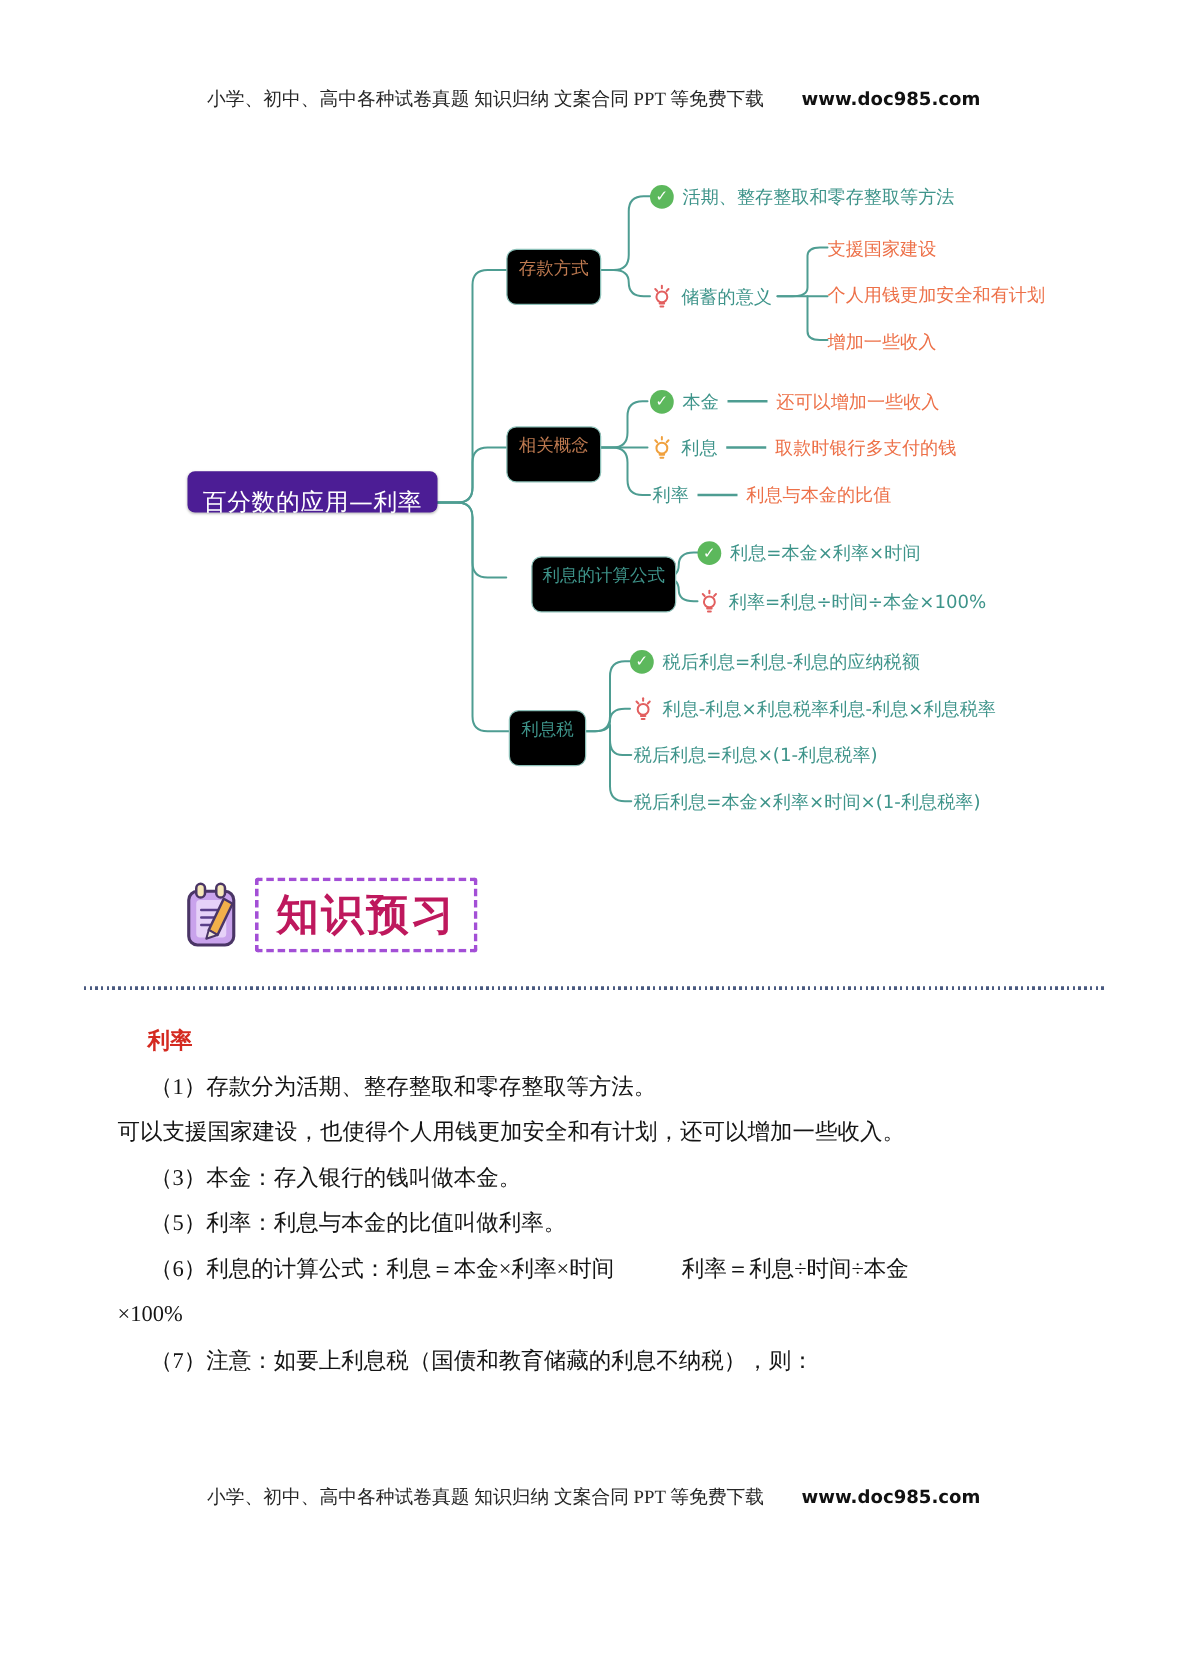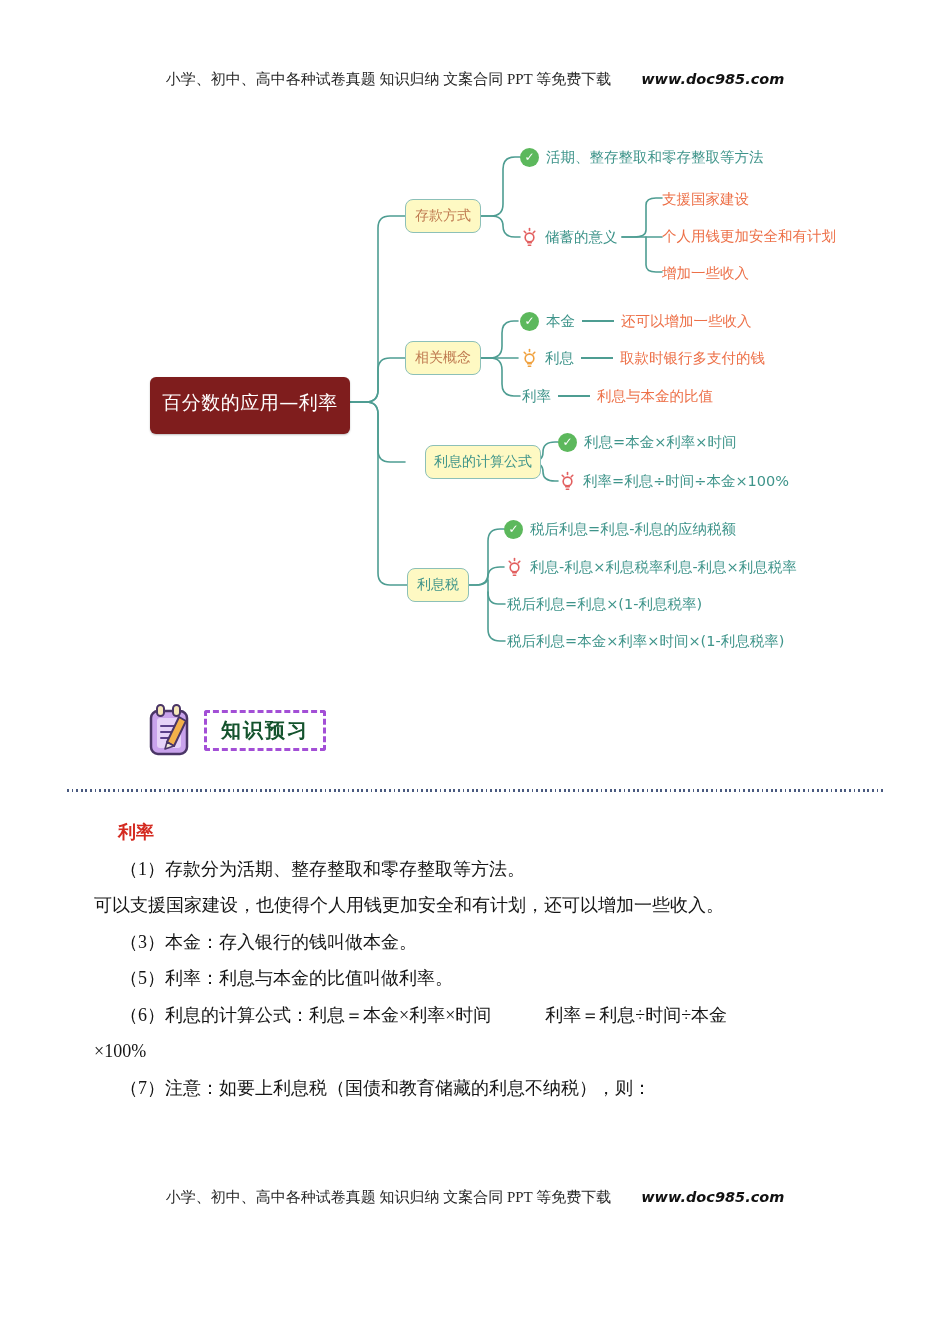--- a/index.html
+++ b/index.html
@@ -2,45 +2,45 @@
 <html><head>
 <meta charset="utf-8">
 <style>
   html,body{margin:0;padding:0;background:#ffffff;}
   .page{position:relative;width:950px;height:1344px;background:#ffffff;overflow:hidden;
         font-family:"DejaVu Sans",sans-serif;}
 
   
   .pg-line{position:absolute;left:0;width:100%;text-align:center;font-size:15px;color:#262626;
            font-family:"Liberation Serif",serif;white-space:nowrap;}
-  .pg-line .url{font-family:"DejaVu Sans",sans-serif;font-weight:700;margin-left:30px;font-size:14.5px;color:#111;font-style:italic;}
+  .pg-line .url{font-family:"DejaVu Sans",sans-serif;font-weight:700;margin-left:30px;font-size:14.5px;color:#111;}
 
   
   .mindmap{position:absolute;left:0;top:0;width:950px;height:700px;}
   .mm-lines{position:absolute;left:0;top:0;}
-  .mm-root{position:absolute;left:150px;top:377px;width:200px;height:57px;background:#7f1d1d;
+  .mm-root{position:absolute;left:150px;top:377px;width:200px;height:33px;background:#4c1d95;
            border-radius:6px;color:#ffffff;font-size:19px;font-weight:500;text-align:center;
            line-height:50px;letter-spacing:.5px;box-shadow:0 1px 2px rgba(0,0,0,.25);}
-  .mm-box{position:absolute;height:34px;line-height:31px;text-align:center;background:#fef9c3;
+  .mm-box{position:absolute;height:45px;line-height:31px;text-align:center;background:#000000;
           border:1.5px solid #8cc0b8;border-radius:8px;font-size:14px;box-sizing:border-box;}
   .warm{color:#bf7a50;}
   .cool{color:#3e948a;}
   .mm-row{position:absolute;display:flex;align-items:center;height:22px;white-space:nowrap;font-size:14.5px;}
   .ico-check{width:19px;height:19px;border-radius:50%;background:#5cb85c;color:#fff;font-size:12px;
              font-weight:700;display:flex;align-items:center;justify-content:center;margin-right:7px;flex:none;}
   .ico-bulb{width:17px;height:21px;margin-right:7px;flex:none;}
   .t.teal{color:#3e948a;}
   .t.orange{color:#ed7048;}
   .dash{width:32px;height:2px;background:#4e9d92;margin:0 7px;align-self:center;flex:none;}
 
   
   .sec{position:absolute;left:148px;top:702px;display:flex;align-items:center;}
   .np-icon{width:44px;height:56px;margin-right:12px;flex:none;}
-  .badge{border:3px dashed #a34fd6;border-radius:3px;padding:4px 14px;font-size:20px;font-weight:800;
-         color:#14532d;letter-spacing:2px;font-family:"DejaVu Sans",sans-serif;}
+  .badge{border:3px dashed #a34fd6;border-radius:3px;padding:4px 14px;font-size:34px;font-weight:800;
+         color:#be185d;letter-spacing:2px;font-family:"DejaVu Sans",sans-serif;}
 
   
   .divider{position:absolute;left:67px;top:789px;width:818px;height:3px;
            background:repeating-linear-gradient(90deg,#4a5a80 0 1.8px,transparent 1.8px 4.6px);}
 
   
   .notes{position:absolute;left:94px;top:814px;width:764px;font-family:"Liberation Serif",serif;
          font-size:18px;color:#141414;}
   .notes p{margin:0;line-height:36.5px;}
   .notes .ind{text-indent:26px;}

